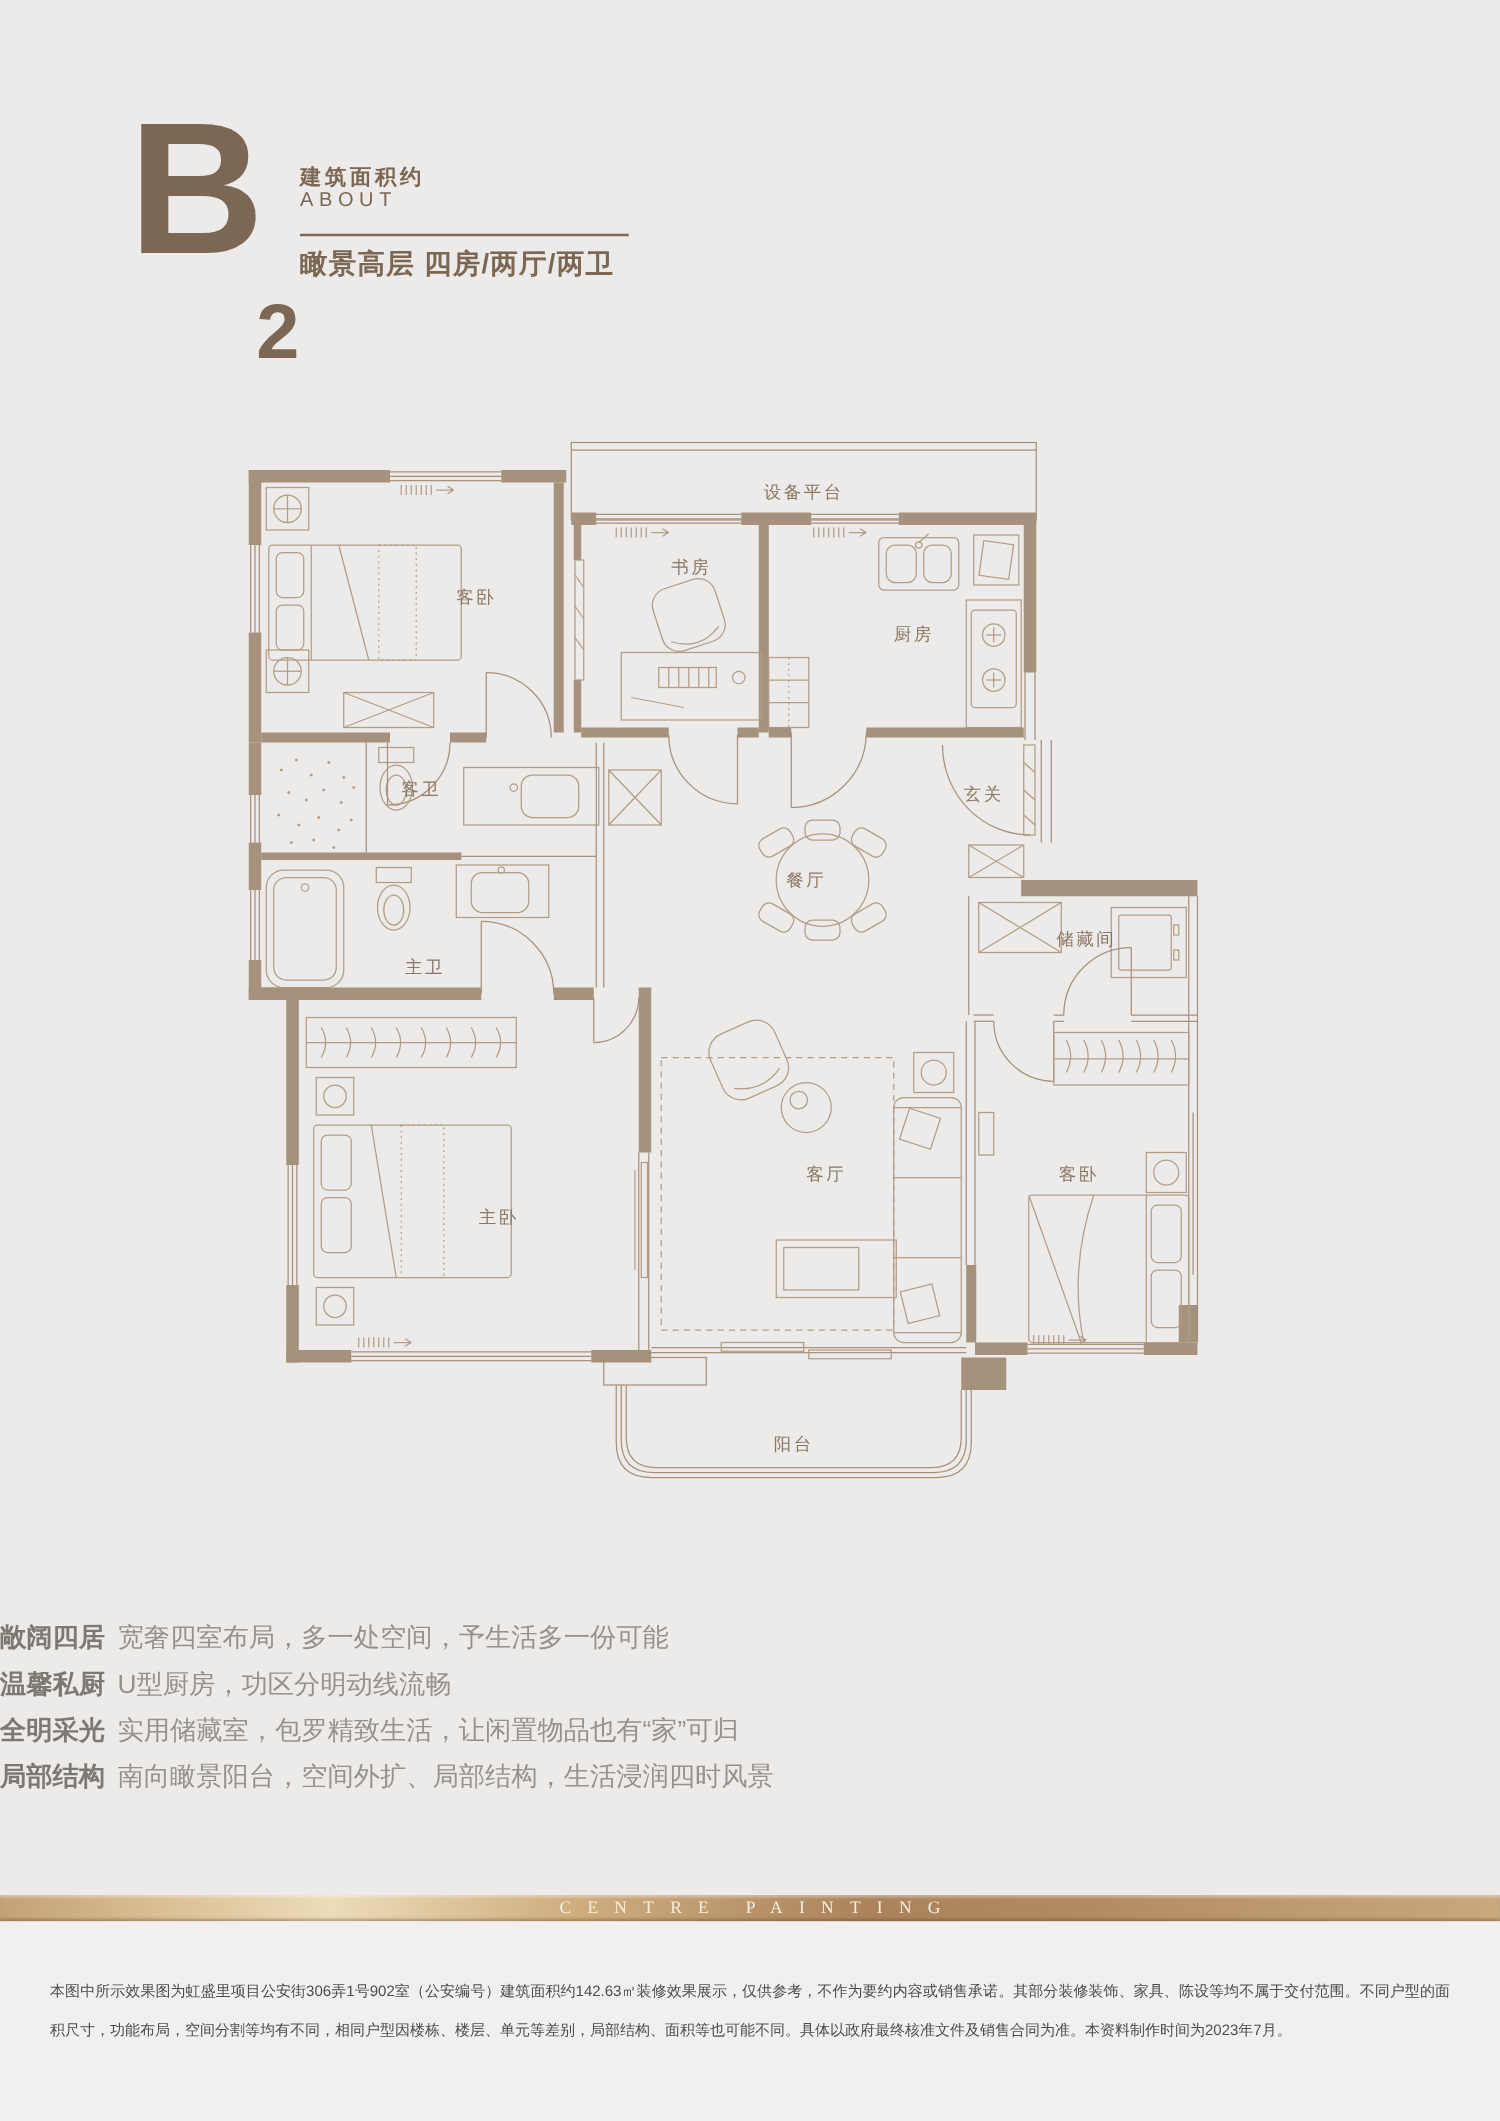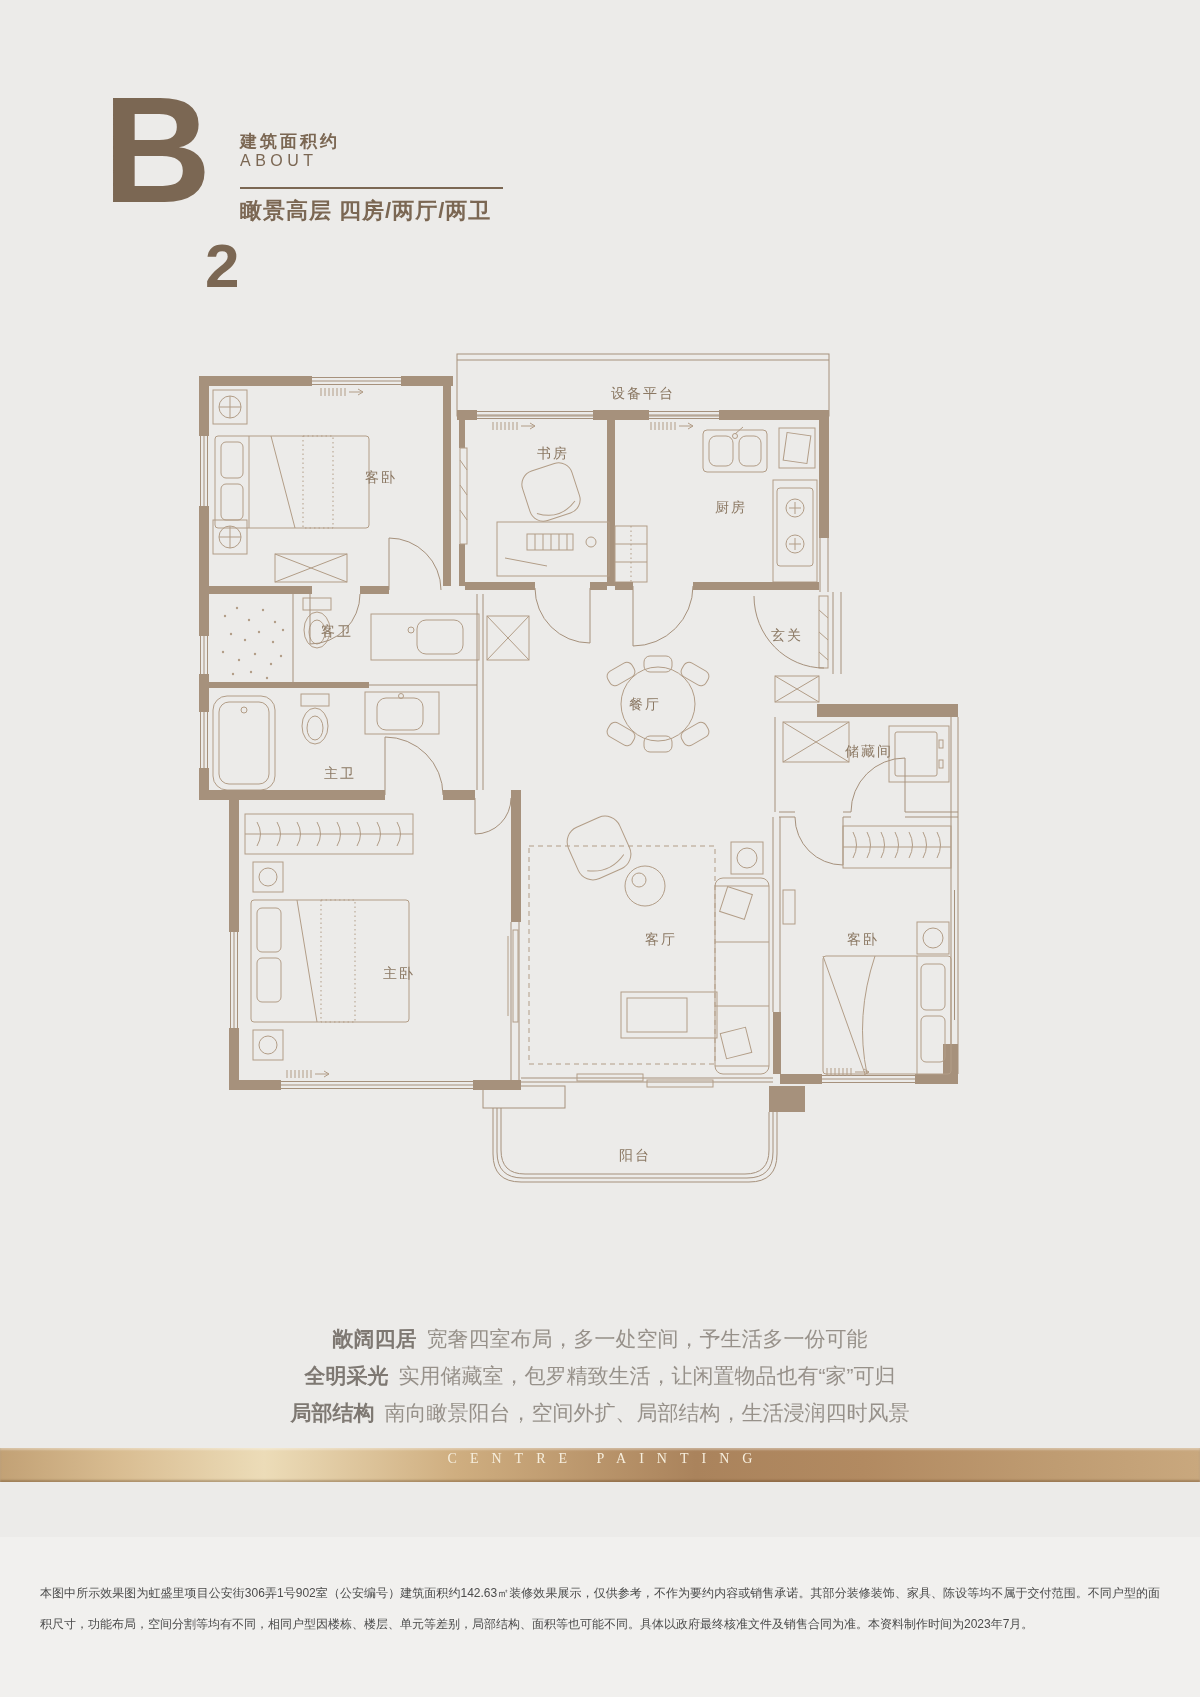--- a/index.html
+++ b/index.html
@@ -24,27 +24,27 @@
   
   .plan-wrap{position:absolute;left:175px;top:330px;width:790px;height:880px}
   svg .w{fill:#a6917c;stroke:none}
   svg .t{fill:none;stroke:#a6917c;stroke-width:1}
   svg .f{fill:none;stroke:#b29d87;stroke-width:1}
   svg .dot{stroke-dasharray:1.5 3}
   svg .dash{stroke-dasharray:5 4}
   svg .dotfill{fill:#b29d87;stroke:none}
   svg text.rl{fill:#8b7863;font-size:14px;letter-spacing:2px;text-anchor:middle;font-family:"Liberation Sans","DejaVu Sans",sans-serif}
   
-  .features{position:absolute;left:0;top:1328px;width:1200px;text-align:center}
+  .features{position:absolute;left:0;top:1300px;width:1200px;}
   .feature-row{height:22px;line-height:22px;margin-bottom:15px;font-size:21px;white-space:nowrap}
   .ft{font-weight:bold;color:#7e7872;margin-right:10px}
   .fd{color:#97918a}
   
   .brand-bar{
-    position:absolute;left:0;top:1448px;width:1200px;height:34px;
+    position:absolute;left:0;top:1516px;width:1200px;height:21px;
     background:linear-gradient(90deg,#c2a175 0%,#d9bd92 10%,#ecdcb8 22%,#cfae80 38%,#aa835c 58%,#b28a61 72%,#bf9c72 88%,#c9a87e 100%);
     box-shadow:inset 0 2px 2px rgba(255,255,255,.35), inset 0 -2px 2px rgba(90,60,30,.35);
   }
   .brand-bar span{
     display:block;text-align:center;line-height:21px;
     font-family:"Liberation Serif","DejaVu Serif",serif;
     font-size:14px;letter-spacing:13px;text-indent:13px;color:#f6eedd;
   }
   .footer-area{position:absolute;left:0;top:1537px;width:1200px;height:160px;background:#f1f0ee}
   .disclaimer{
@@ -483,20 +483,23 @@
     <text class="rl" x="460" y="830">阳台</text>
   </g>
 </svg>
 </div>
 
 <div class="features">
   <div class="feature-row">
     <span class="ft">敞阔四居</span><span class="fd">宽奢四室布局，多一处空间，予生活多一份可能</span>
   </div>
   <div class="feature-row">
+    <span class="ft">温馨私厨</span><span class="fd">U型厨房，功区分明动线流畅</span>
+  </div>
+  <div class="feature-row">
     <span class="ft">全明采光</span><span class="fd">实用储藏室，包罗精致生活，让闲置物品也有“家”可归</span>
   </div>
   <div class="feature-row">
     <span class="ft">局部结构</span><span class="fd">南向瞰景阳台，空间外扩、局部结构，生活浸润四时风景</span>
   </div>
 </div>
 
 <div class="footer-area"></div>
 <div class="brand-bar">
   <span>CENTRE PAINTING</span>

